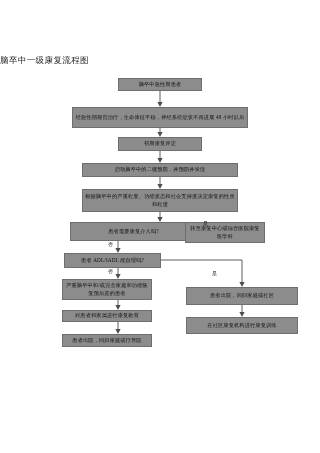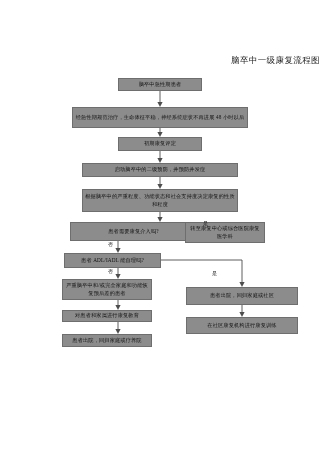--- a/index.html
+++ b/index.html
@@ -17,21 +17,21 @@
   #chart-root {
     position: relative;
     width: 320px;
     height: 453px;
   }
   .title {
     position: absolute;
     left: 0;
     top: 55px;
     width: 320px;
-    text-align: right;
+    text-align: left;
     font-size: 8.5px;
     letter-spacing: 0.4px;
     color: #1a1a1a;
     font-family: "Liberation Serif", "DejaVu Serif", serif;
   }
   .node {
     position: absolute;
     box-sizing: border-box;
     background: #8c8c8c;
     border: 1px solid #6e6e6e;

